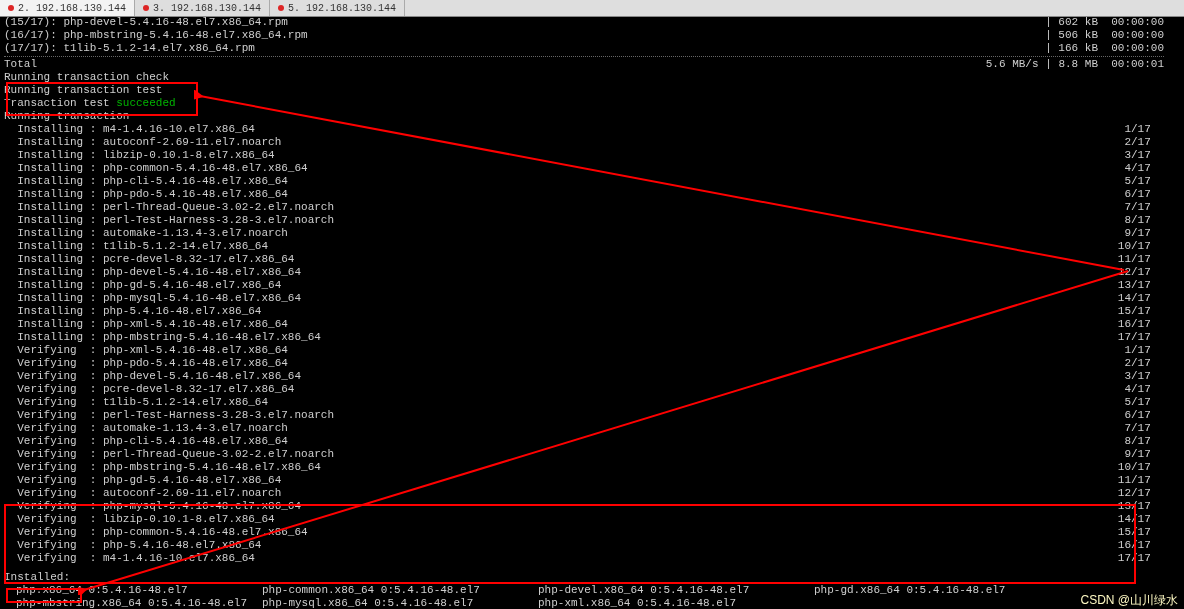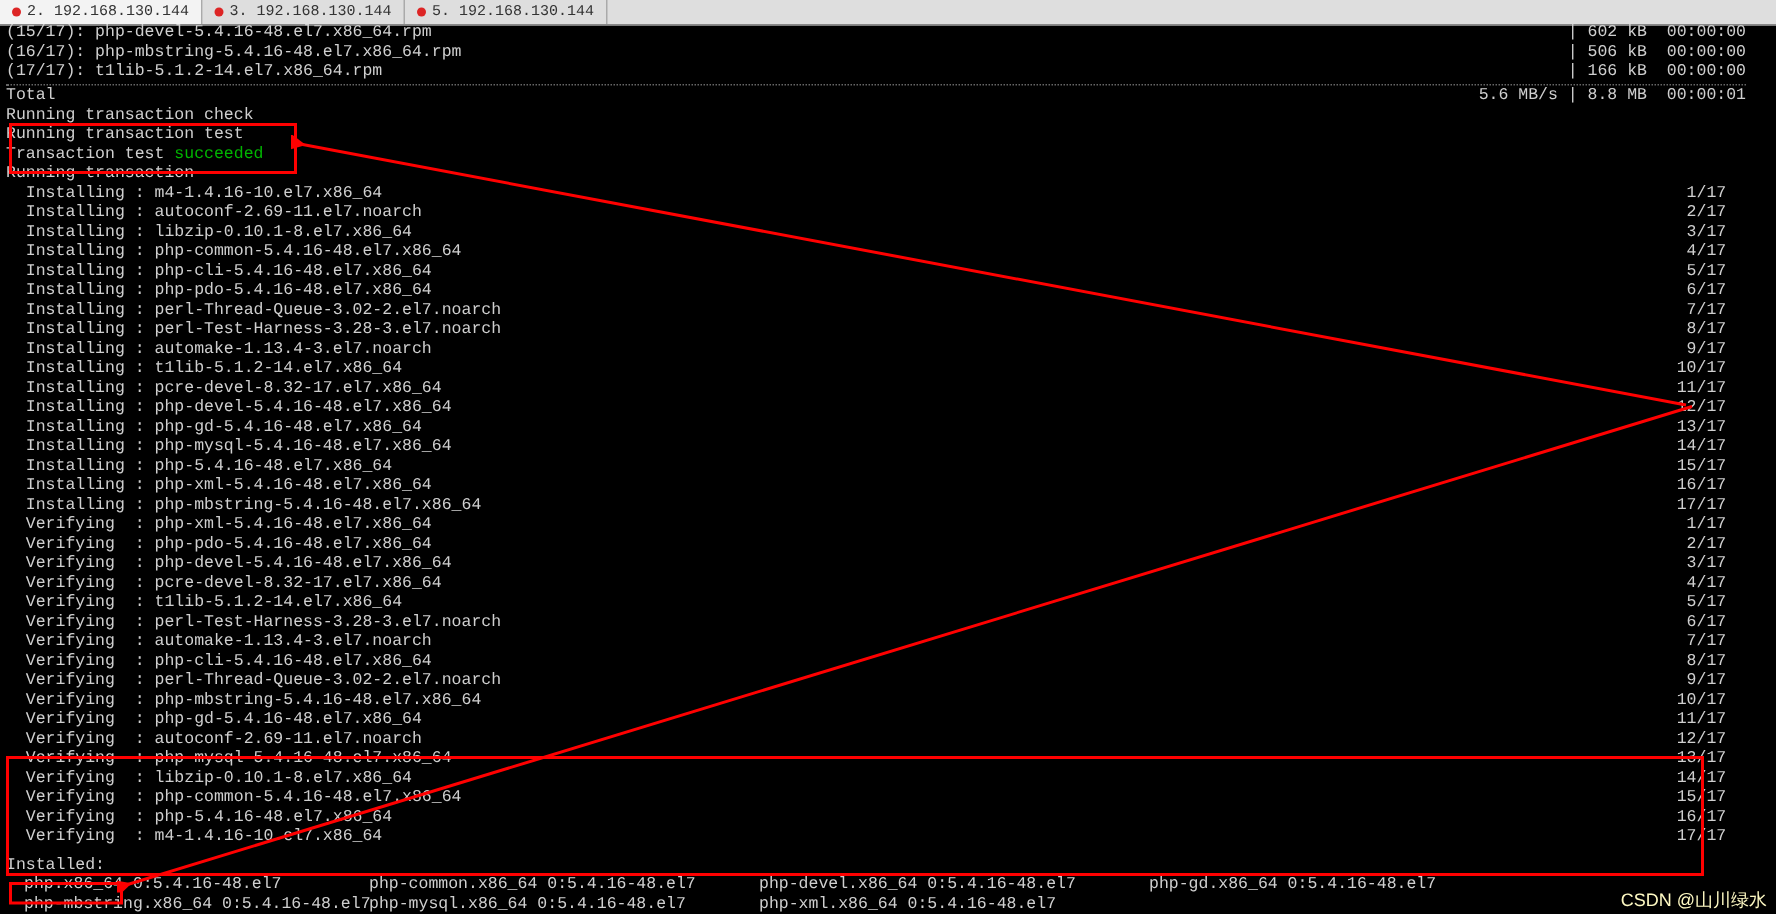--- a/index.html
+++ b/index.html
@@ -7,21 +7,21 @@
   .tabs{position:absolute;top:0;left:0;right:0;height:16px;background:#dedede;display:flex;font-size:10px;color:#333;border-bottom:1px solid #888}
   .tab{padding:6px 8px;border-right:1px solid #aaa;display:flex;align-items:center;gap:4px}
   .tab.active{background:#f3f3f3}
   .dot{width:6px;height:6px;border-radius:50%;background:#dd2525;display:inline-block}
   .body{position:absolute;top:16px;left:4px;right:20px;white-space:pre;color:#cfcfcf}
   .row{display:flex;justify-content:space-between}
   .l{flex:0 0 auto}
   .r{flex:0 0 auto;}
   .hr{border-top:1px dotted #666;height:0;margin:1px 0}
   .green{color:#00b400}
-  .grid4{display:grid;grid-template-columns:230px 260px 260px 260px;column-gap:0}
+  .grid4{display:grid;grid-template-columns:230px 260px 260px 260px;column-gap:16px}
   .red-box{position:absolute;border:2px solid #f00;pointer-events:none}
   .anno1{top:82px;left:6px;width:188px;height:30px}
   .anno2{top:504px;left:4px;width:1128px;height:76px}
   .anno3{top:588px;left:6px;width:72px;height:11px}
   svg.arrow{position:absolute;pointer-events:none}
   .wm{position:absolute;right:6px;bottom:2px;color:#fef9c3;font-family:Arial,sans-serif;font-size:12px}
 </style>
 </head>
 <body>
 

